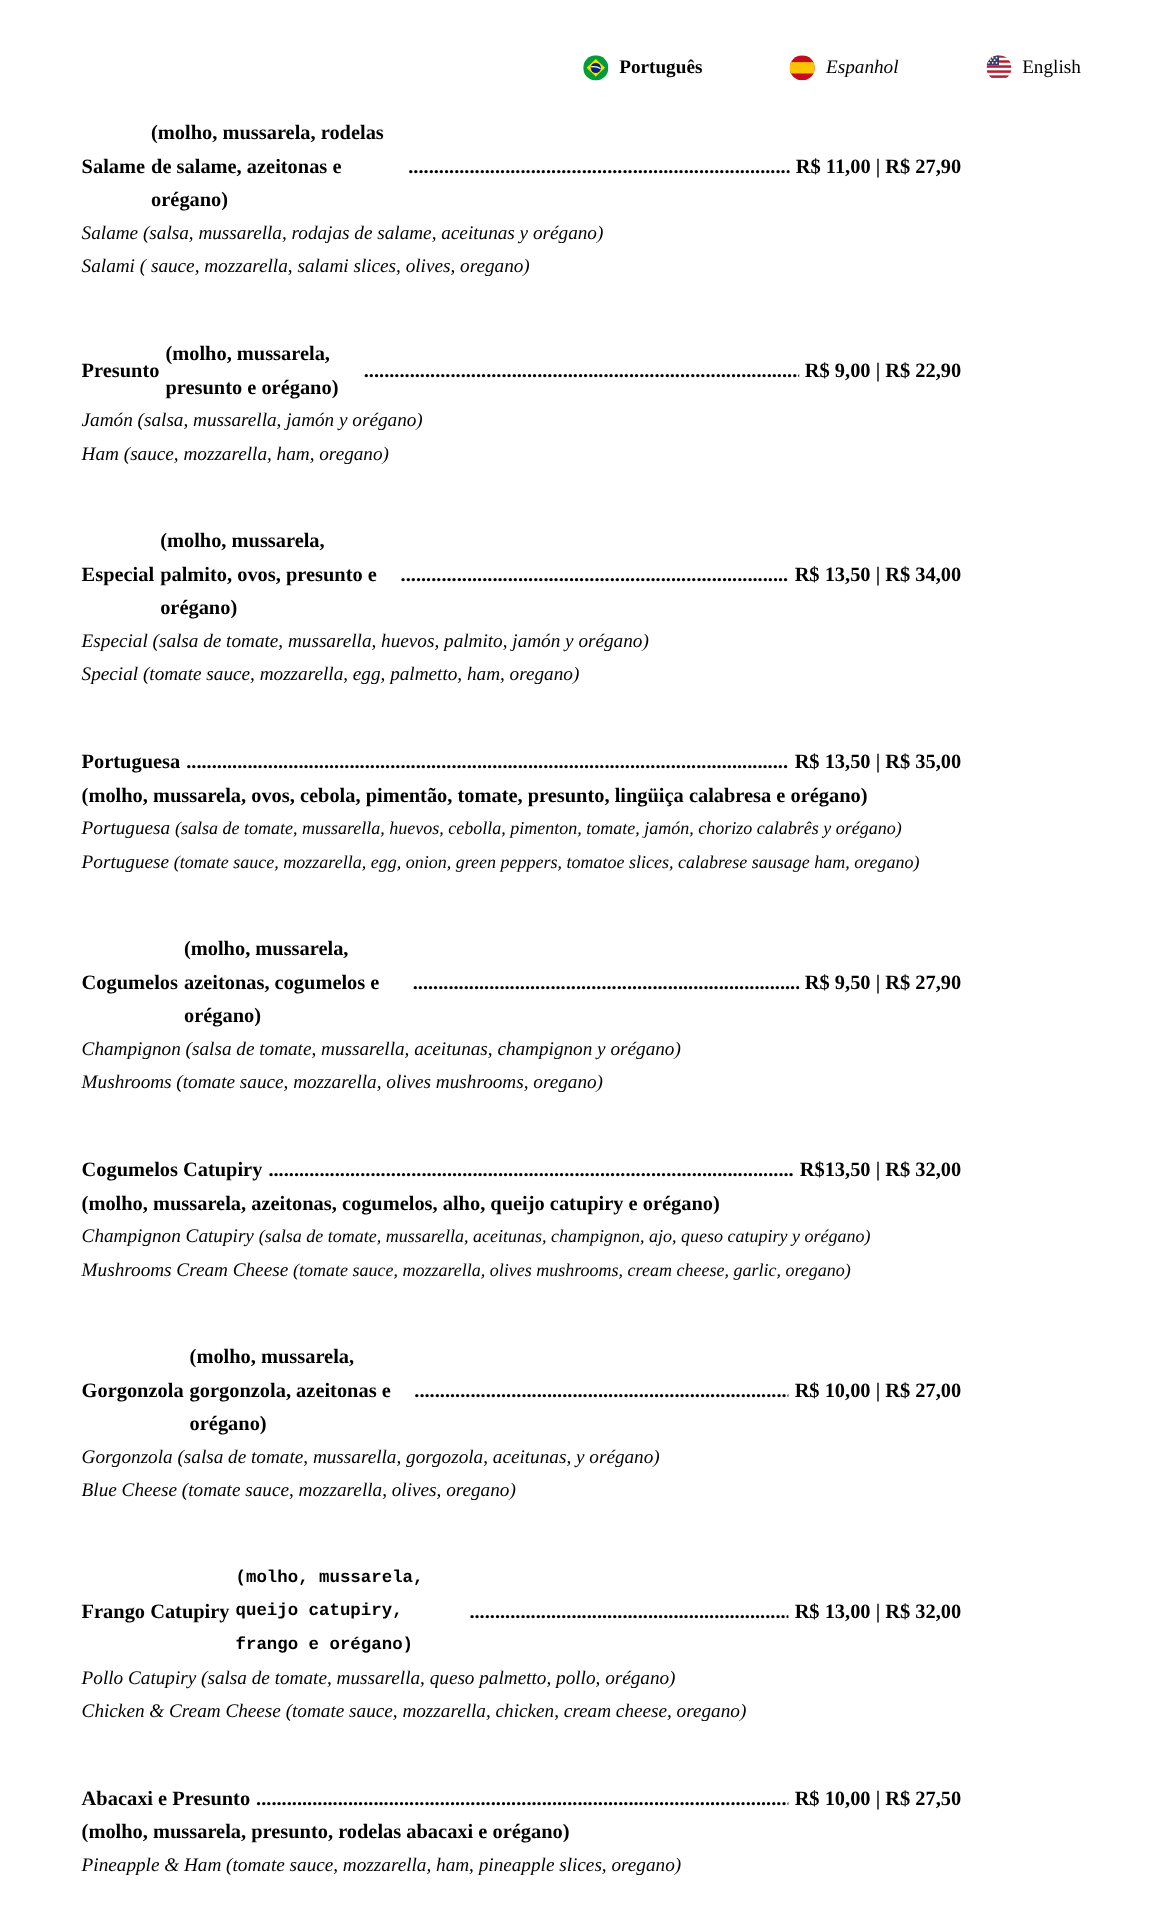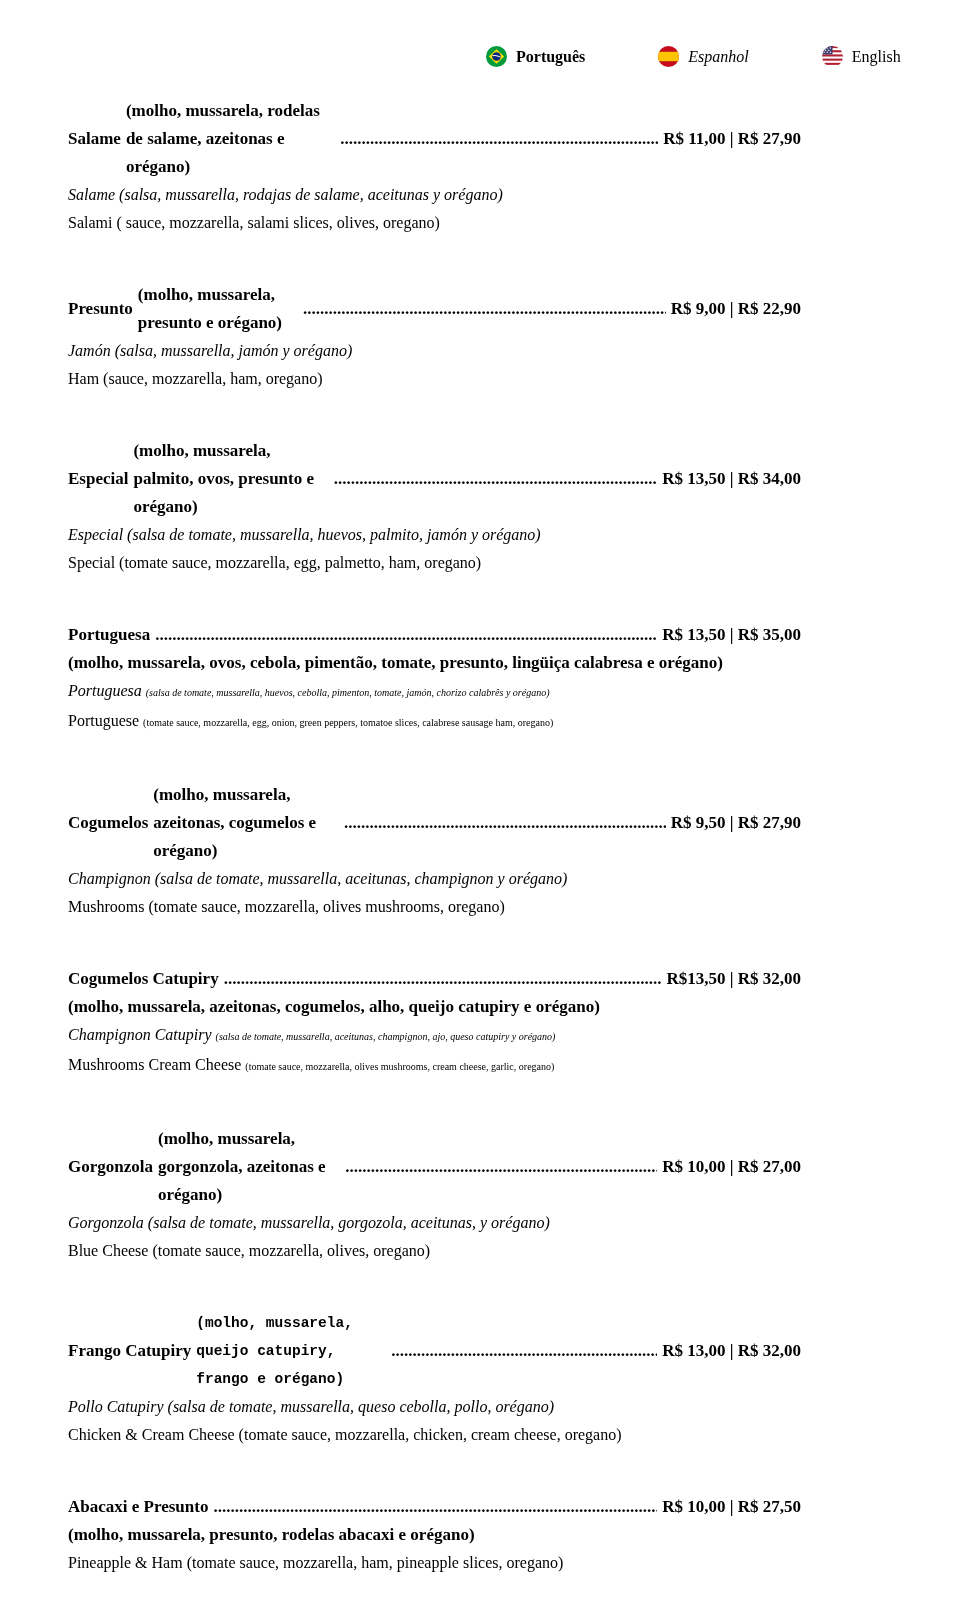--- a/index.html
+++ b/index.html
@@ -51,24 +51,24 @@
     overflow: hidden;
     white-space: nowrap;
     margin: 0 5px;
     min-width: 10px;
   }
   .price { white-space: nowrap; font-weight: bold; }
 
   .ing-line { font-weight: bold; font-size: 17px; }
 
   .es-line { font-style: italic; font-size: 16px; }
-  .en-line { font-size: 16px; }
+  .en-line { font-size: 16px; font-style: italic; }
 
   .lead { font-size: 16px; }
-  .rest-small { font-size: 10px; }
+  .rest-small { font-size: 15px; }
 </style>
 </head>
 <body>
 
 <div class="page">
 
   <div class="lang-bar">
     <span class="lang-item">
       <svg class="flag" viewBox="0 0 20 20">
         <circle cx="10" cy="10" r="10" fill="#009b3a"></circle>
@@ -216,21 +216,21 @@
       <div class="en-line">Blue Cheese (tomate sauce, mozzarella, olives, oregano)</div>
     </div>
 
     <div class="menu-item">
       <div class="pt-line">
         <span class="item-name">Frango Catupiry</span>
         <span class="item-ingredients inline-small">(molho, mussarela, queijo catupiry, frango e orégano)</span>
         <span class="leader">........................................................................................................................................................</span>
         <span class="price">R$ 13,00  |  R$ 32,00</span>
       </div>
-      <div class="es-line">Pollo Catupiry (salsa de tomate, mussarella, queso cebolla, pollo, orégano)</div>
+      <div class="es-line">Pollo Catupiry (salsa de tomate, mussarella, queso palmetto, pollo, orégano)</div>
       <div class="en-line">Chicken &amp; Cream Cheese (tomate sauce, mozzarella, chicken, cream cheese, oregano)</div>
     </div>
 
     <div class="menu-item">
       <div class="pt-line">
         <span class="item-name">Abacaxi e Presunto</span>
         <span class="leader">........................................................................................................................................................</span>
         <span class="price">R$ 10,00  |  R$ 27,50</span>
       </div>
       <div class="ing-line">(molho, mussarela, presunto, rodelas abacaxi e orégano)</div>

